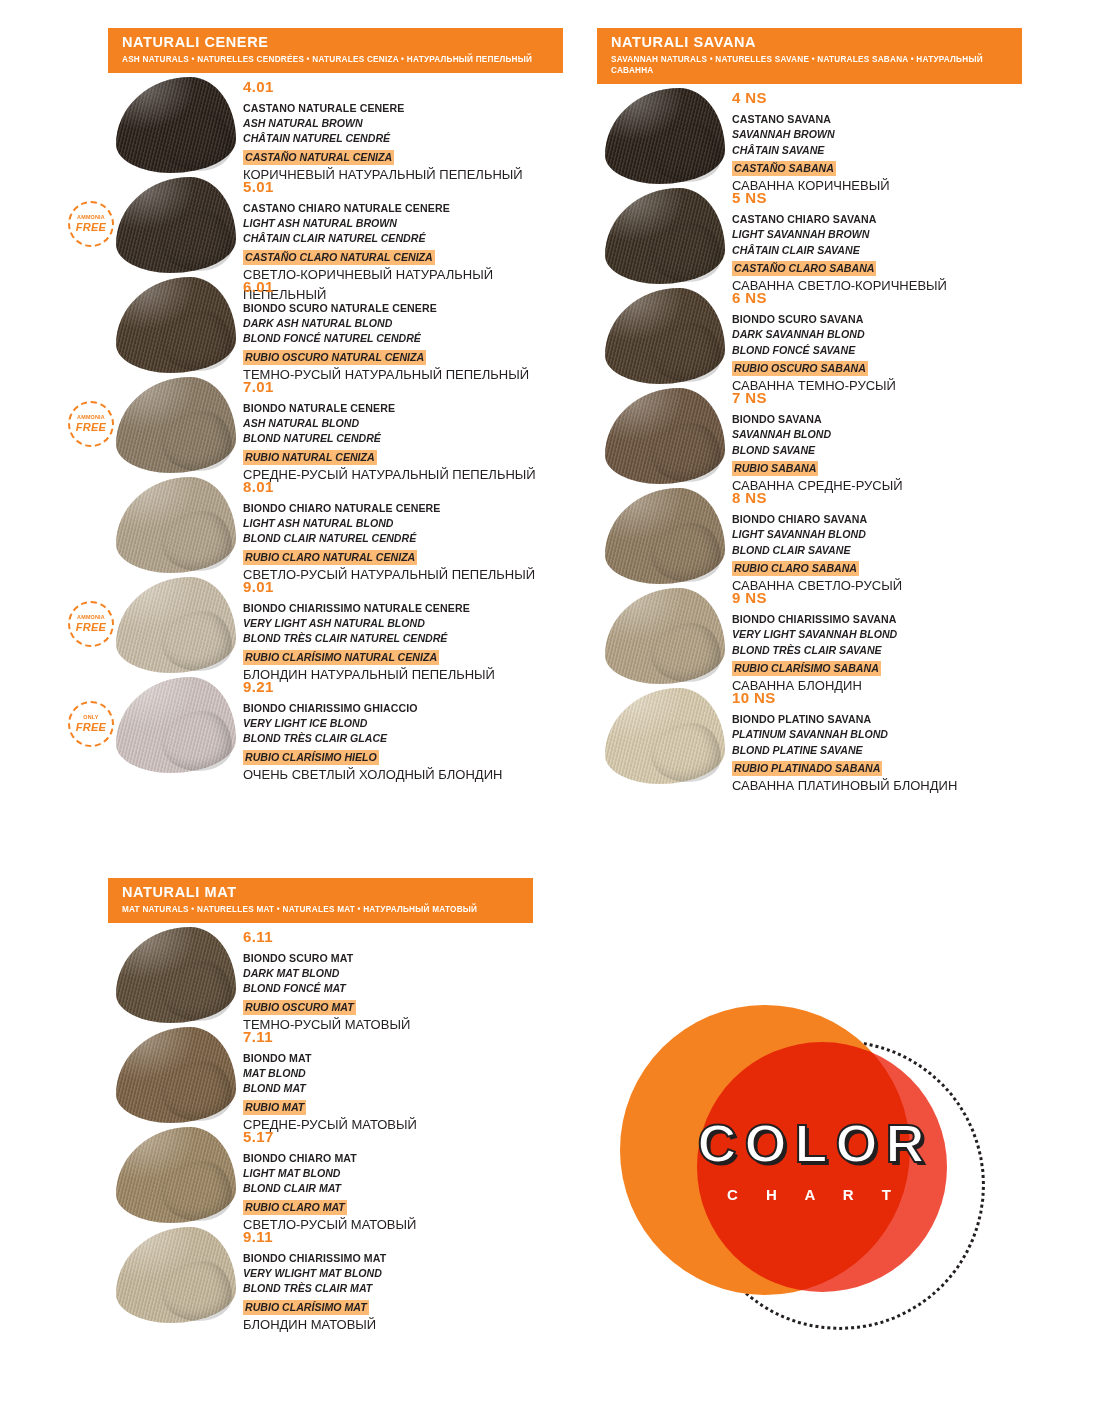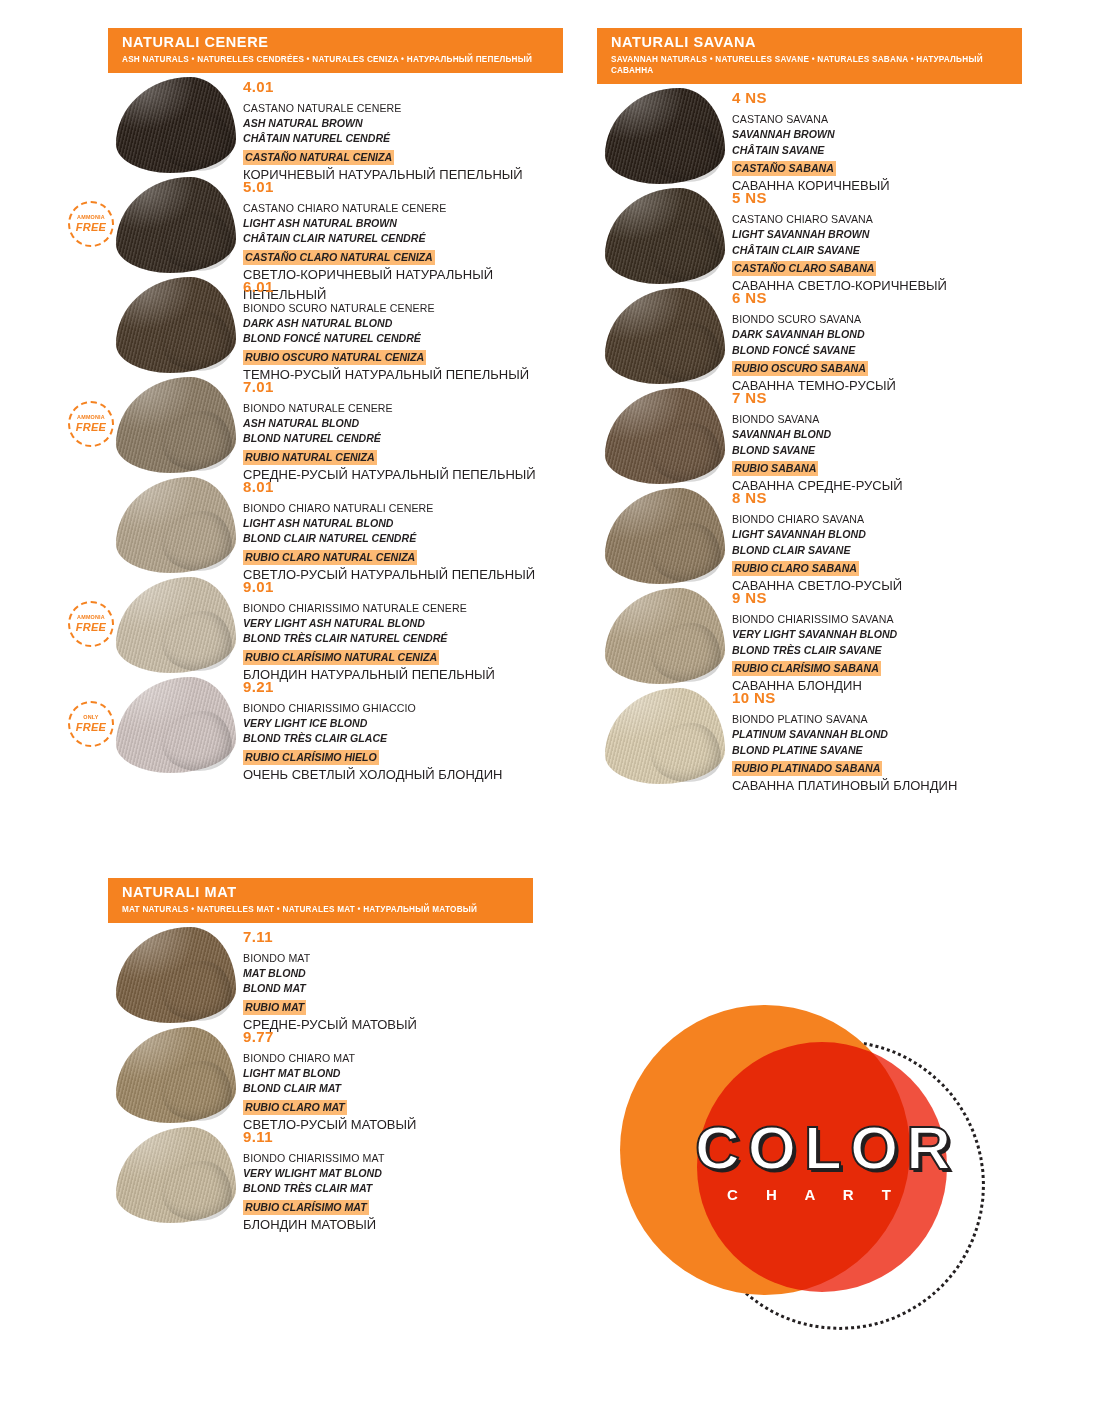--- a/index.html
+++ b/index.html
@@ -42,21 +42,21 @@
   }
   .swatch-col {
     width:135px; min-width:135px; position:relative; height:100%;
   }
   .info-col { padding-top:4px; }
 
   .code {
     color:#f58220; font-size:15px; font-weight:bold; letter-spacing:.4px;
     line-height:1.05; margin-bottom:6px;
   }
-  .n-it { font-size:10.6px; font-weight:normal; letter-spacing:.1px; line-height:1.45; }
+  .n-it { font-size:10.6px; font-weight:bold; letter-spacing:.1px; line-height:1.45; }
   .n-en { font-size:10.6px; font-style:italic; font-weight:bold; line-height:1.45; }
   .n-fr { font-size:10.6px; font-style:italic; font-weight:bold; line-height:1.45; }
   .n-es { font-size:10.6px; font-style:italic; font-weight:bold; line-height:1.45;
           display:inline-block; background:#fdba74; padding:0 2px; }
   .n-ru { font-size:13px; line-height:1.5; }
 
   
   .swatch {
     position:absolute; left:8px; top:2px;
     width:120px; height:96px;
@@ -110,22 +110,22 @@
   }
   .orangeball {
     position:absolute; left:5px; top:5px; width:290px; height:290px;
     border-radius:50%; background:#f58220;
   }
   .redball {
     position:absolute; left:82px; top:42px; width:250px; height:250px;
     border-radius:50%; background:#ef3e2a; mix-blend-mode:multiply; opacity:.9;
   }
   .logo-text {
-    position:absolute; left:52px; top:112px; width:320px;
-    color:#ffffff; font-size:62px; font-weight:bold; letter-spacing:8px;
+    position:absolute; left:40px; top:112px; width:320px;
+    color:#ffffff; font-size:54px; font-weight:bold; letter-spacing:8px;
     text-align:center;
     -webkit-text-stroke:2px #231f20;
     text-shadow:3px 3px 0 #231f20;
     font-family:"Liberation Sans", sans-serif;
   }
   .logo-sub {
     position:absolute; left:40px; top:186px; width:320px;
     color:#ffffff; font-size:15px; font-weight:bold; letter-spacing:12px;
     text-align:center;
   }
@@ -213,21 +213,21 @@
       </div>
       <div class="row">
         <div class="swatch-col">
           <div class="swatch">
             <div class="blob" style="background:#b2a38c"></div>
             <div class="curl"></div>
           </div>
         </div>
         <div class="info-col">
           <div class="code">8.01</div>
-          <div class="n-it">BIONDO CHIARO NATURALI CENERE</div>
+          <div class="n-it">BIONDO CHIARO NATURALE CENERE</div>
           <div class="n-en">LIGHT ASH NATURAL BLOND</div>
           <div class="n-fr">BLOND CLAIR NATUREL CENDRÉ</div>
           <div><span class="n-es">RUBIO CLARO NATURAL CENIZA</span></div>
           <div class="n-ru">СВЕТЛО-РУСЫЙ НАТУРАЛЬНЫЙ ПЕПЕЛЬНЫЙ</div>
         </div>
       </div>
       <div class="row">
         <div class="swatch-col">
           <div class="badge" style="top: 26px;">
             <span class="b1">AMMONIA</span>
@@ -393,20 +393,36 @@
 
 <div class="section" id="sec-mat">
   <div class="sec-header">
     <div class="sec-title">NATURALI MAT</div>
     <div class="sec-sub">MAT NATURALS • NATURELLES MAT • NATURALES MAT • НАТУРАЛЬНЫЙ МАТОВЫЙ</div>
   </div>
   <div class="rows">
       <div class="row">
         <div class="swatch-col">
           <div class="swatch">
+            <div class="blob" style="background:#5d4c38"></div>
+            <div class="curl"></div>
+          </div>
+        </div>
+        <div class="info-col">
+          <div class="code">6.11</div>
+          <div class="n-it">BIONDO SCURO MAT</div>
+          <div class="n-en">DARK MAT BLOND</div>
+          <div class="n-fr">BLOND FONCÉ MAT</div>
+          <div><span class="n-es">RUBIO OSCURO MAT</span></div>
+          <div class="n-ru">ТЕМНО-РУСЫЙ МАТОВЫЙ</div>
+        </div>
+      </div>
+      <div class="row">
+        <div class="swatch-col">
+          <div class="swatch">
             <div class="blob" style="background:#7a6144"></div>
             <div class="curl"></div>
           </div>
         </div>
         <div class="info-col">
           <div class="code">7.11</div>
           <div class="n-it">BIONDO MAT</div>
           <div class="n-en">MAT BLOND</div>
           <div class="n-fr">BLOND MAT</div>
           <div><span class="n-es">RUBIO MAT</span></div>
@@ -414,21 +430,21 @@
         </div>
       </div>
       <div class="row">
         <div class="swatch-col">
           <div class="swatch">
             <div class="blob" style="background:#9d8765"></div>
             <div class="curl"></div>
           </div>
         </div>
         <div class="info-col">
-          <div class="code">9.77</div>
+          <div class="code">5.17</div>
           <div class="n-it">BIONDO CHIARO MAT</div>
           <div class="n-en">LIGHT MAT BLOND</div>
           <div class="n-fr">BLOND CLAIR MAT</div>
           <div><span class="n-es">RUBIO CLARO MAT</span></div>
           <div class="n-ru">СВЕТЛО-РУСЫЙ МАТОВЫЙ</div>
         </div>
       </div>
       <div class="row">
         <div class="swatch-col">
           <div class="swatch">

